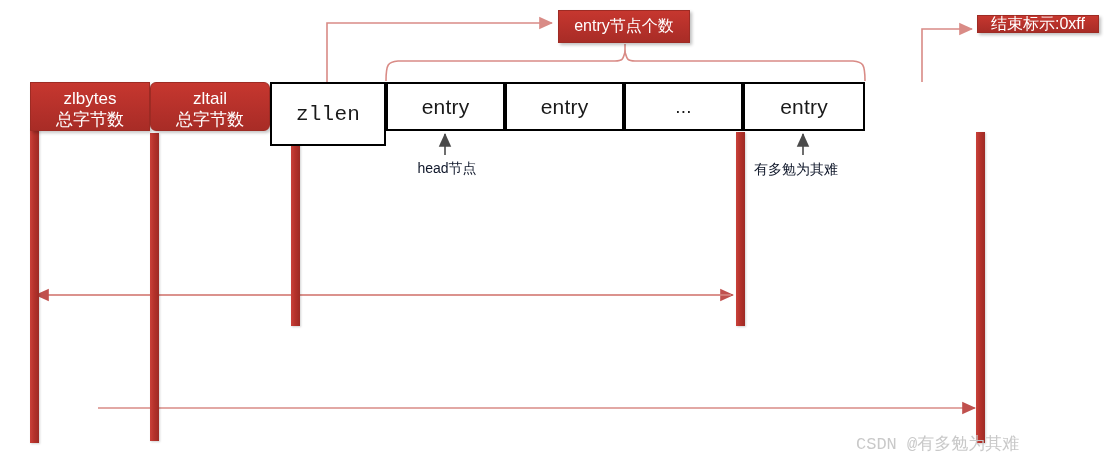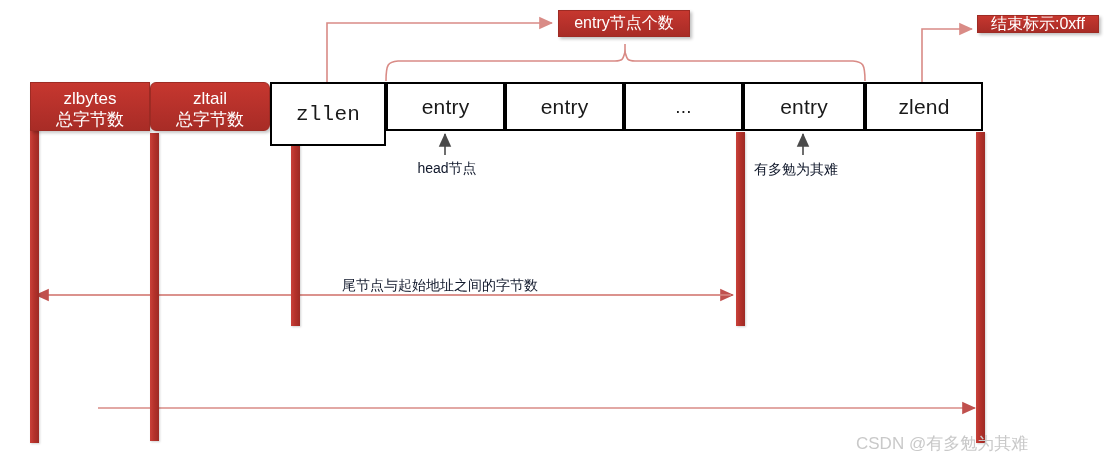--- a/index.html
+++ b/index.html
@@ -106,27 +106,25 @@
   <div class="cell" style="left:270px; top:82px; width:116px; height:64px;font-family:Liberation Mono, monospace;">zllen</div>
 
   <div class="cell" style="left:386px; top:82px; width:119px; height:49px;">entry</div>
 
   <div class="cell" style="left:505px; top:82px; width:119px; height:49px;">entry</div>
 
   <div class="cell ellipsis" style="left:624px; top:82px; width:119px; height:49px;">...</div>
 
   <div class="cell" style="left:743px; top:82px; width:122px; height:49px;">entry</div>
 
-  <div class="cell" style="left:865px; top:82px; width:118px; height:49px;">zlend</div>
 
-  <div class="tagbox" style="left:558px; top:10px; width:132px; height:27px;">entry节点个数</div>
+  <div class="tagbox" style="left:558px; top:10px; width:132px; height:33px;">entry节点个数</div>
 
   <div class="tagbox" style="left:977px; top:15px; width:122px; height:18px;">结束标示:0xff</div>
 
   <div class="ann center" style="left:447px; top:160px;">head节点</div>
 
   <div class="ann center" style="left:796px; top:161px;">有多勉为其难</div>
 
-  <div class="ann center" style="left:440px; top:277px;">尾节点与起始地址之间的字节数</div>
 
-  <div class="watermark" style="left:856px; top:432px;">CSDN @有多勉为其难</div>
+  <div class="watermark" style="left:856px; top:432px;font-family:Liberation Mono, monospace;">CSDN @有多勉为其难</div>
 
 </div>
 
 </body></html>

